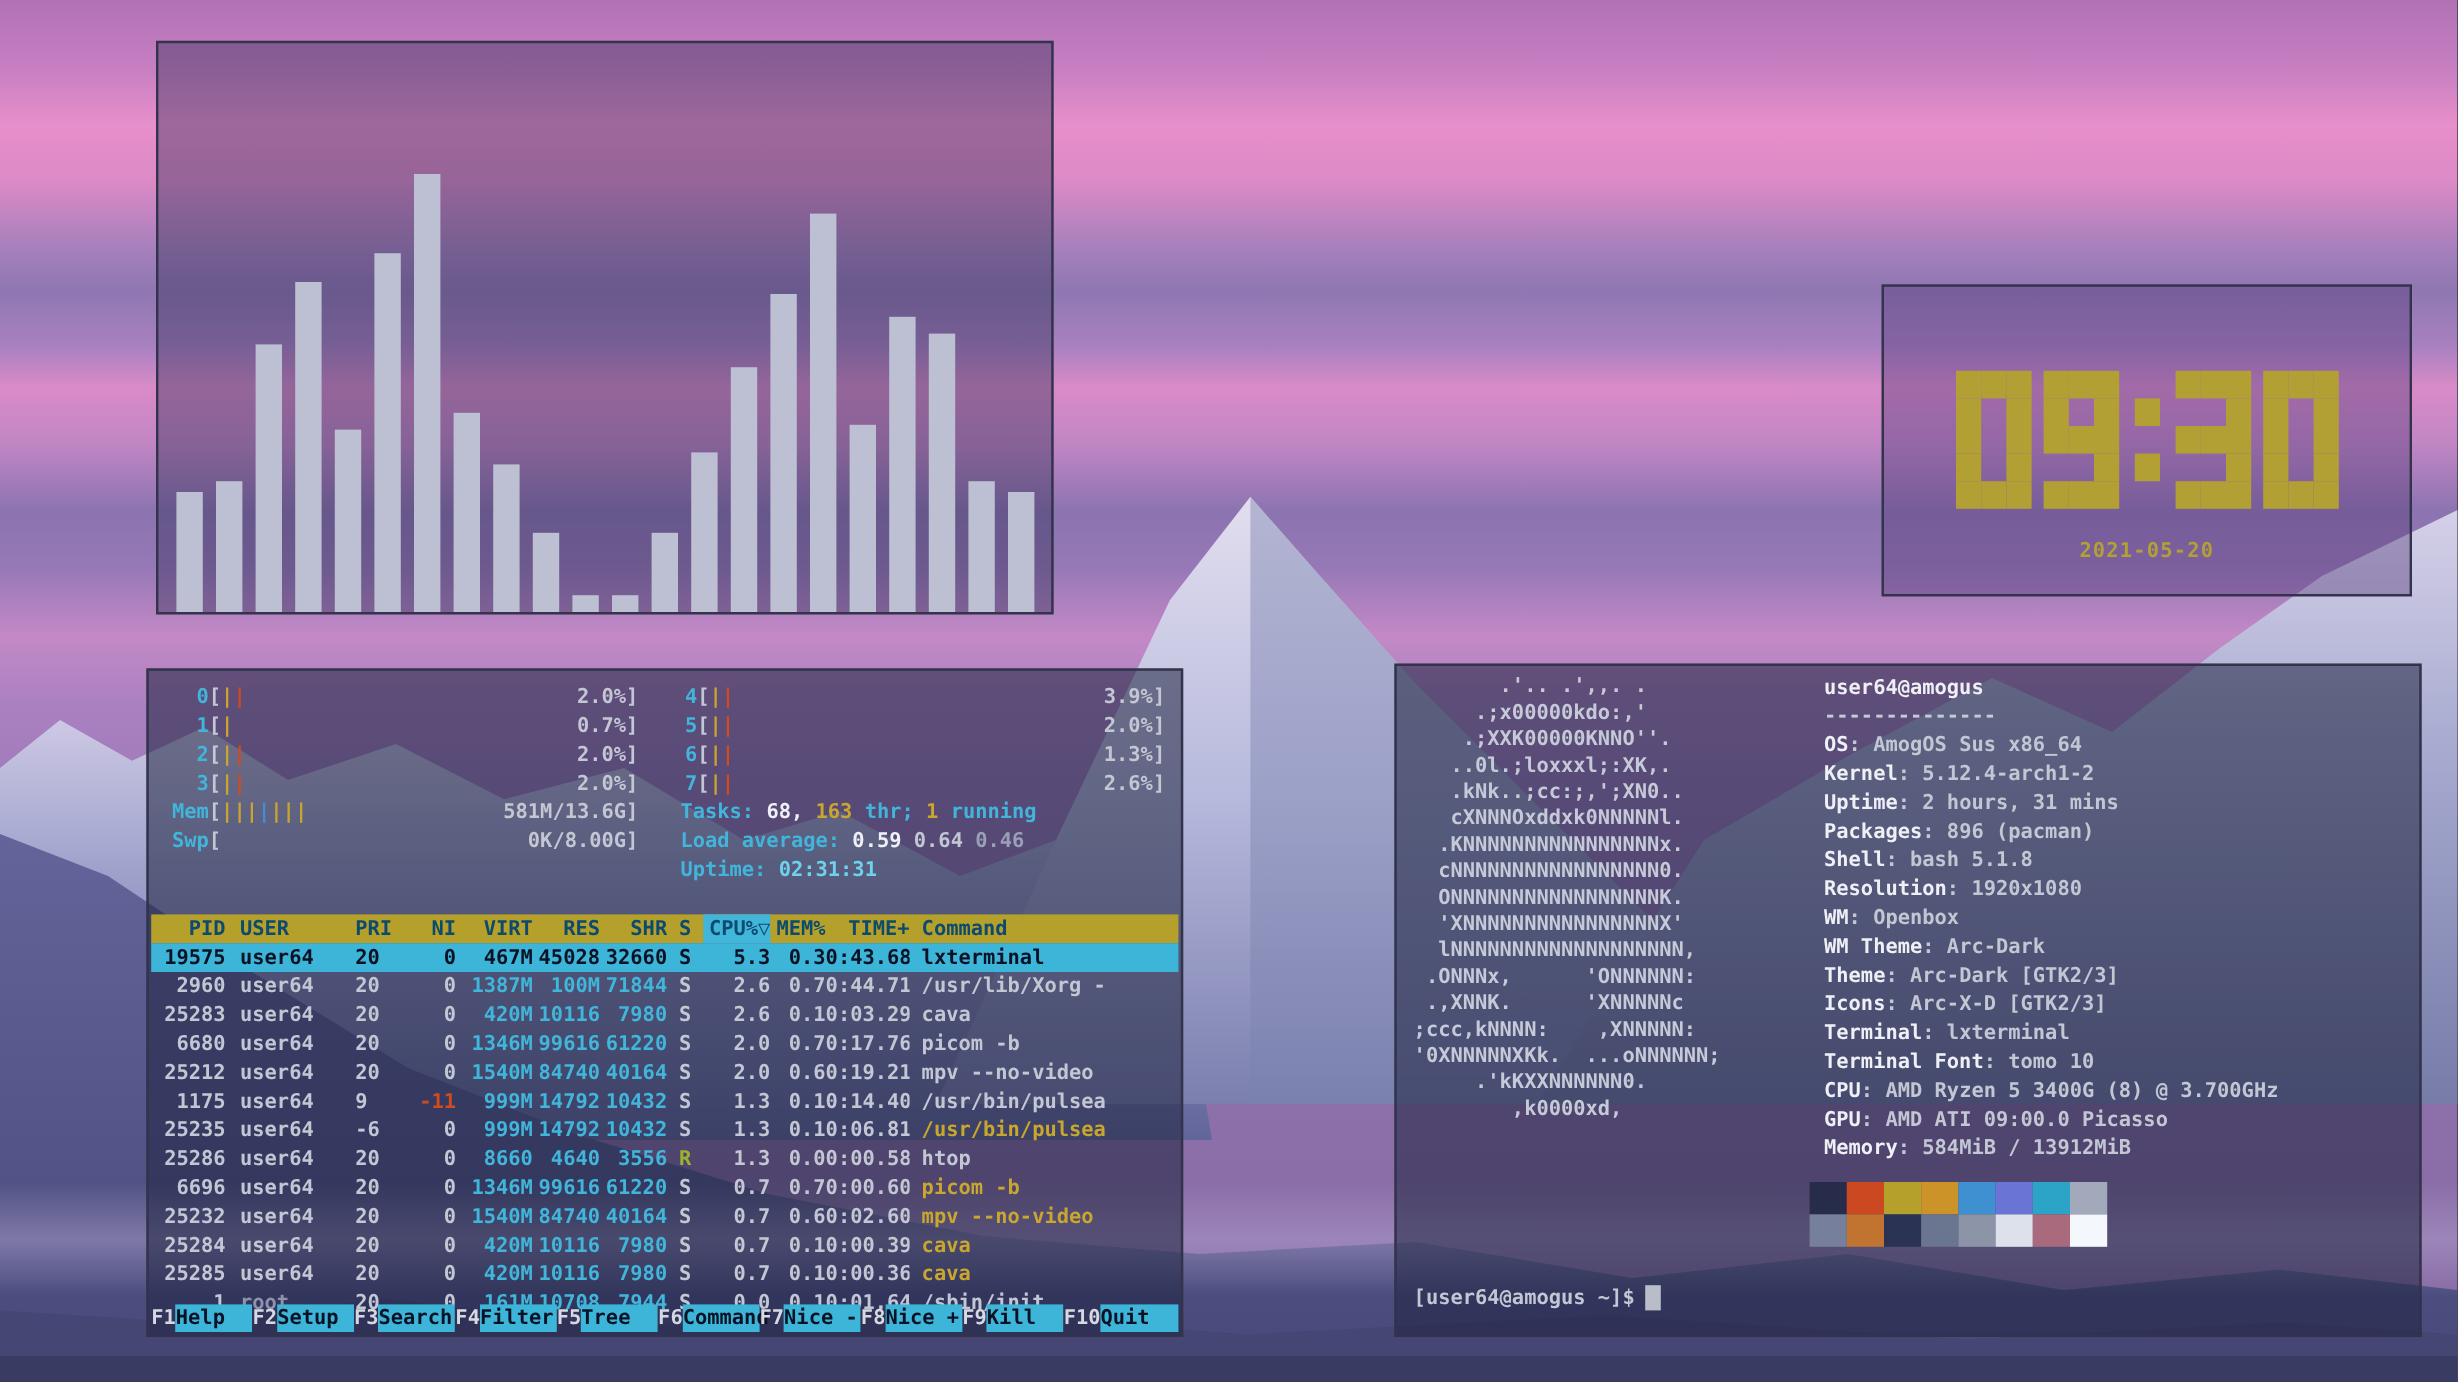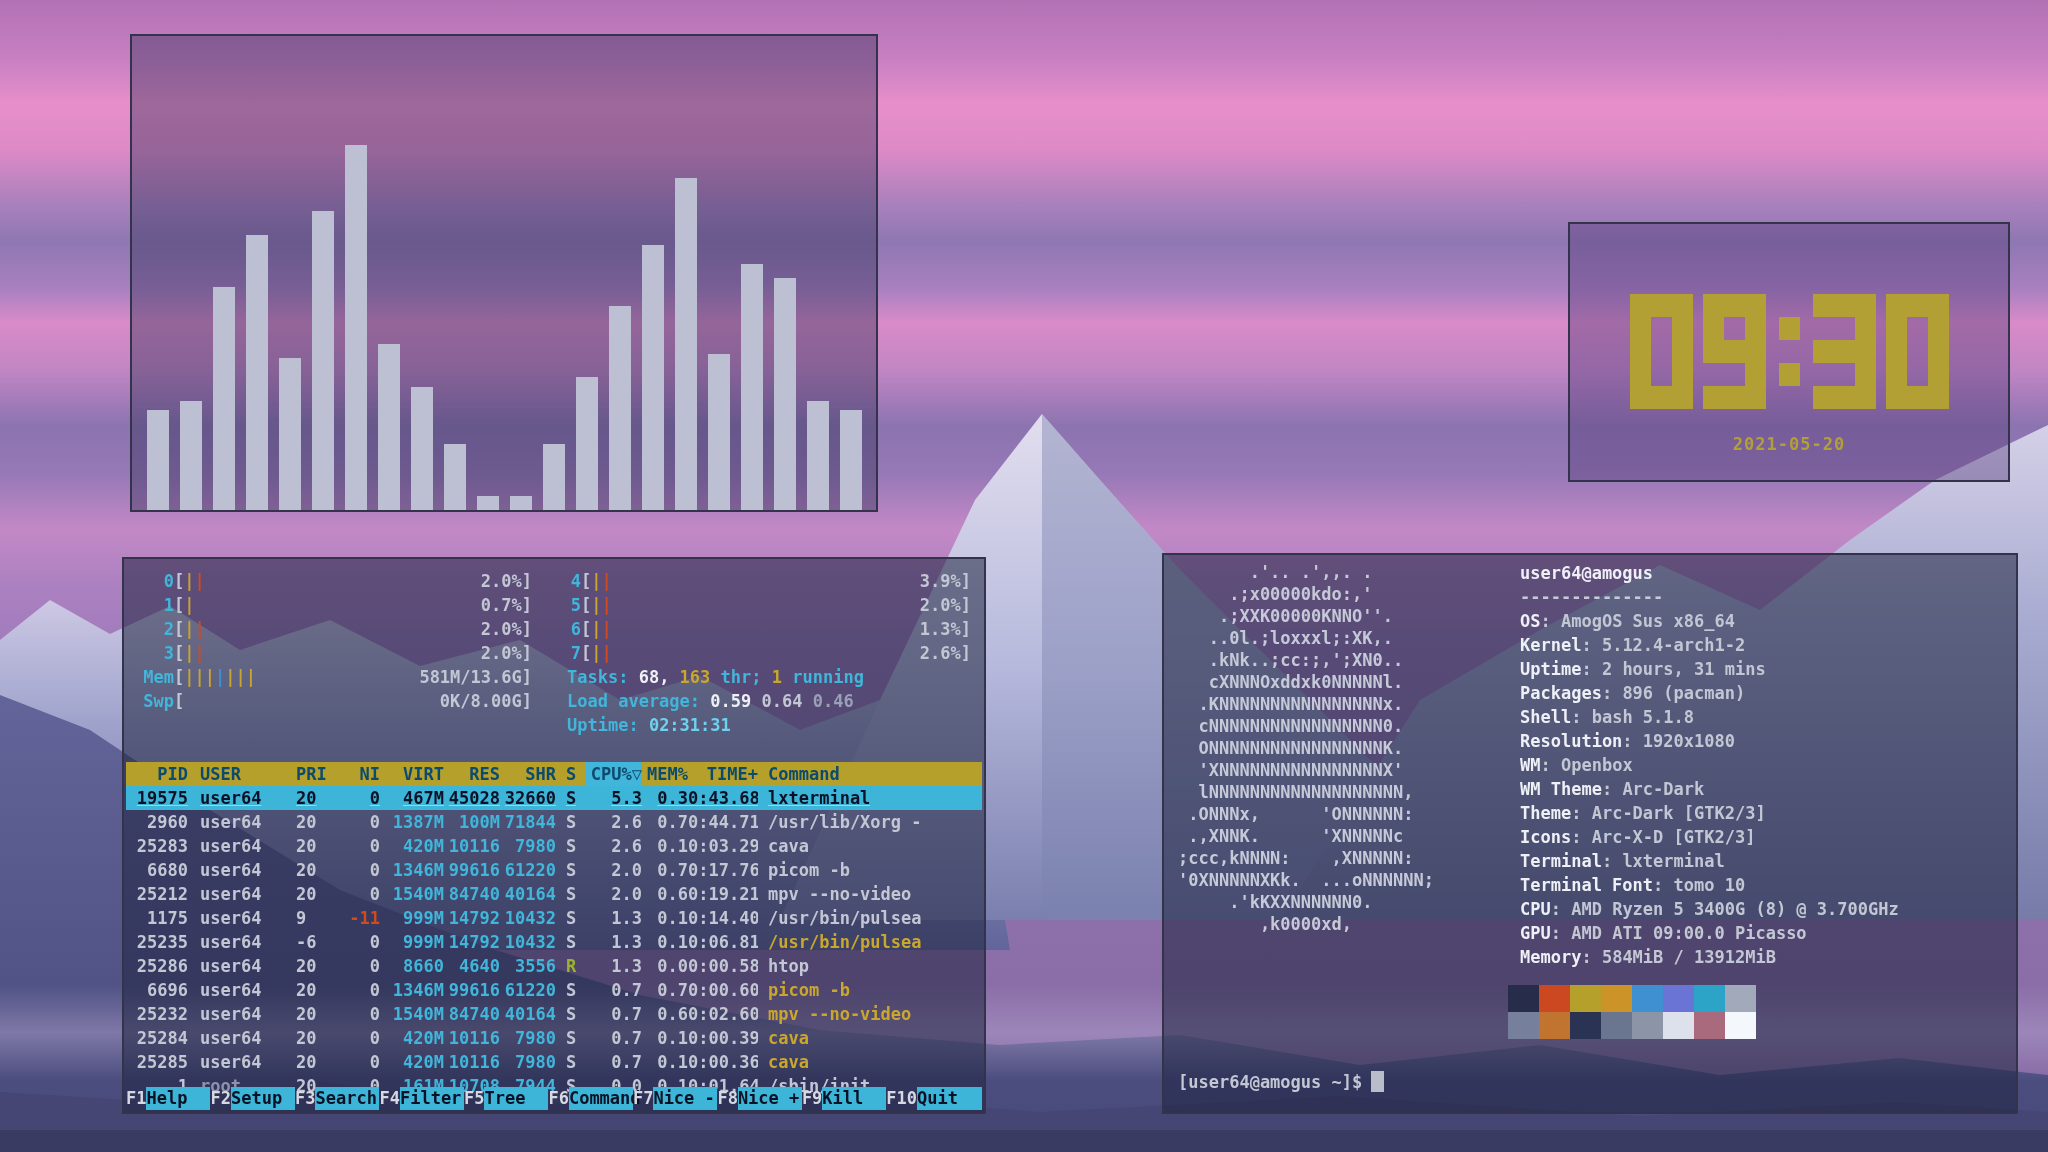--- a/index.html
+++ b/index.html
@@ -9,21 +9,21 @@
 
   .win{position:absolute;border:2px solid #33344c;box-sizing:border-box;}
 
   
   #cava{left:130px;top:34px;width:748px;height:478px;background:rgba(47,44,84,0.40);}
   #cava-bars{position:absolute;left:0;right:0;top:0;bottom:0;display:flex;
              align-items:flex-end;justify-content:center;gap:11px;padding:0 18px;}
   .bar{width:22px;background:#bcc0d2;flex:none;}
 
   
-  #clockw{left:1568px;top:222px;width:442px;height:260px;background:rgba(88,62,124,0.42);}
+  #clockw{left:1568px;top:237px;width:442px;height:260px;background:rgba(88,62,124,0.42);}
   #clock-digits{position:absolute;left:0;right:0;top:70px;display:flex;
                 justify-content:center;align-items:flex-start;gap:10px;}
   .glyph{display:grid;grid-auto-rows:23px;}
   .glyph.d{grid-template-columns:repeat(3,21px);}
   .glyph.c{grid-template-columns:21px;margin:0 3px;}
   .px.on{background:#b3a035;}
   #clock-date{position:absolute;left:0;right:0;top:210px;text-align:center;
               color:#b3a035;font-size:17px;font-weight:700;letter-spacing:1px;}
 
   
@@ -55,21 +55,21 @@
   .c5{width:56px;text-align:right}
   .c6{width:56px;text-align:right}
   .c7{width:30px;text-align:center}
   .c8{width:56px;text-align:right}
   .c9{width:46px;text-align:right}
   .c10{width:70px;text-align:right}
   .c11{flex:1 1 auto;text-align:left;padding-left:10px}
   .phead{background:#b4a02a;}
   .phead>span{color:#0c4a6e;}
   .phead .hsort{background:#41b5da;}
-  .sel{background:#3cb5d8;text-decoration:underline;}
+  .sel{background:#3cb5d8;}
   .sel>span{color:#0c1226 !important;}
 
   #fbar{position:absolute;left:2px;right:2px;bottom:2px;display:flex;
         height:23px;line-height:23px;font-size:17px;}
   .fk{color:#d6d9e2;flex:none;}
   .fb{background:#3cb5d8;color:#0c1226;width:64px;flex:none;}
   .fb.last{flex:1 1 auto;}
 
   
   #neofetch{left:1162px;top:553px;width:856px;height:561px;background:rgba(30,34,62,0.55);

